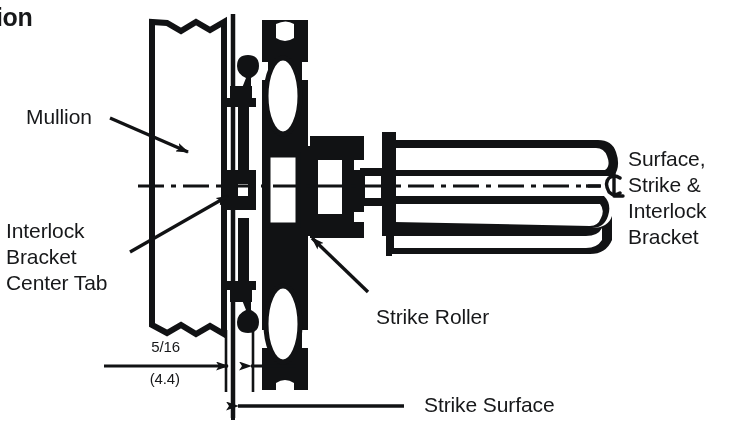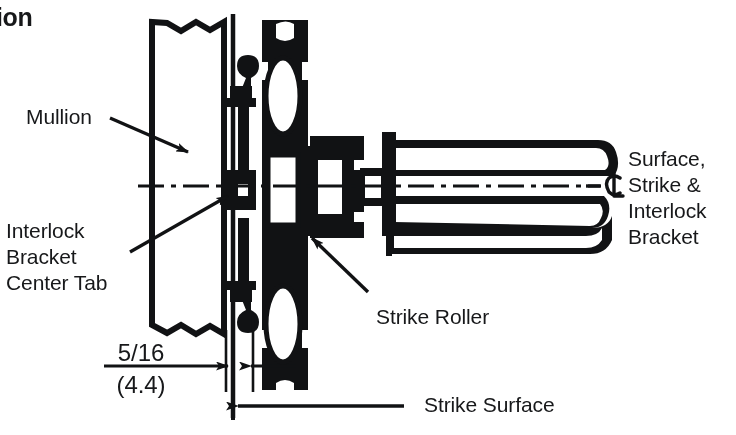--- a/index.html
+++ b/index.html
@@ -35,22 +35,22 @@
   }
   .lbl-title {
     font-weight: bold;
     font-size: 25px;
     letter-spacing: -0.4px;
   }
   .lbl-callout {
     font-size: 21px;
   }
   .lbl-dim {
-    font-size: 24px;
-    text-align: center;
+    font-size: 15px;
+    text-align: right;
   }
 </style>
 </head>
 <body>
 
 <div id="stage">
 
   <svg width="736" height="435" viewBox="0 0 736 435">
 
     <defs>

